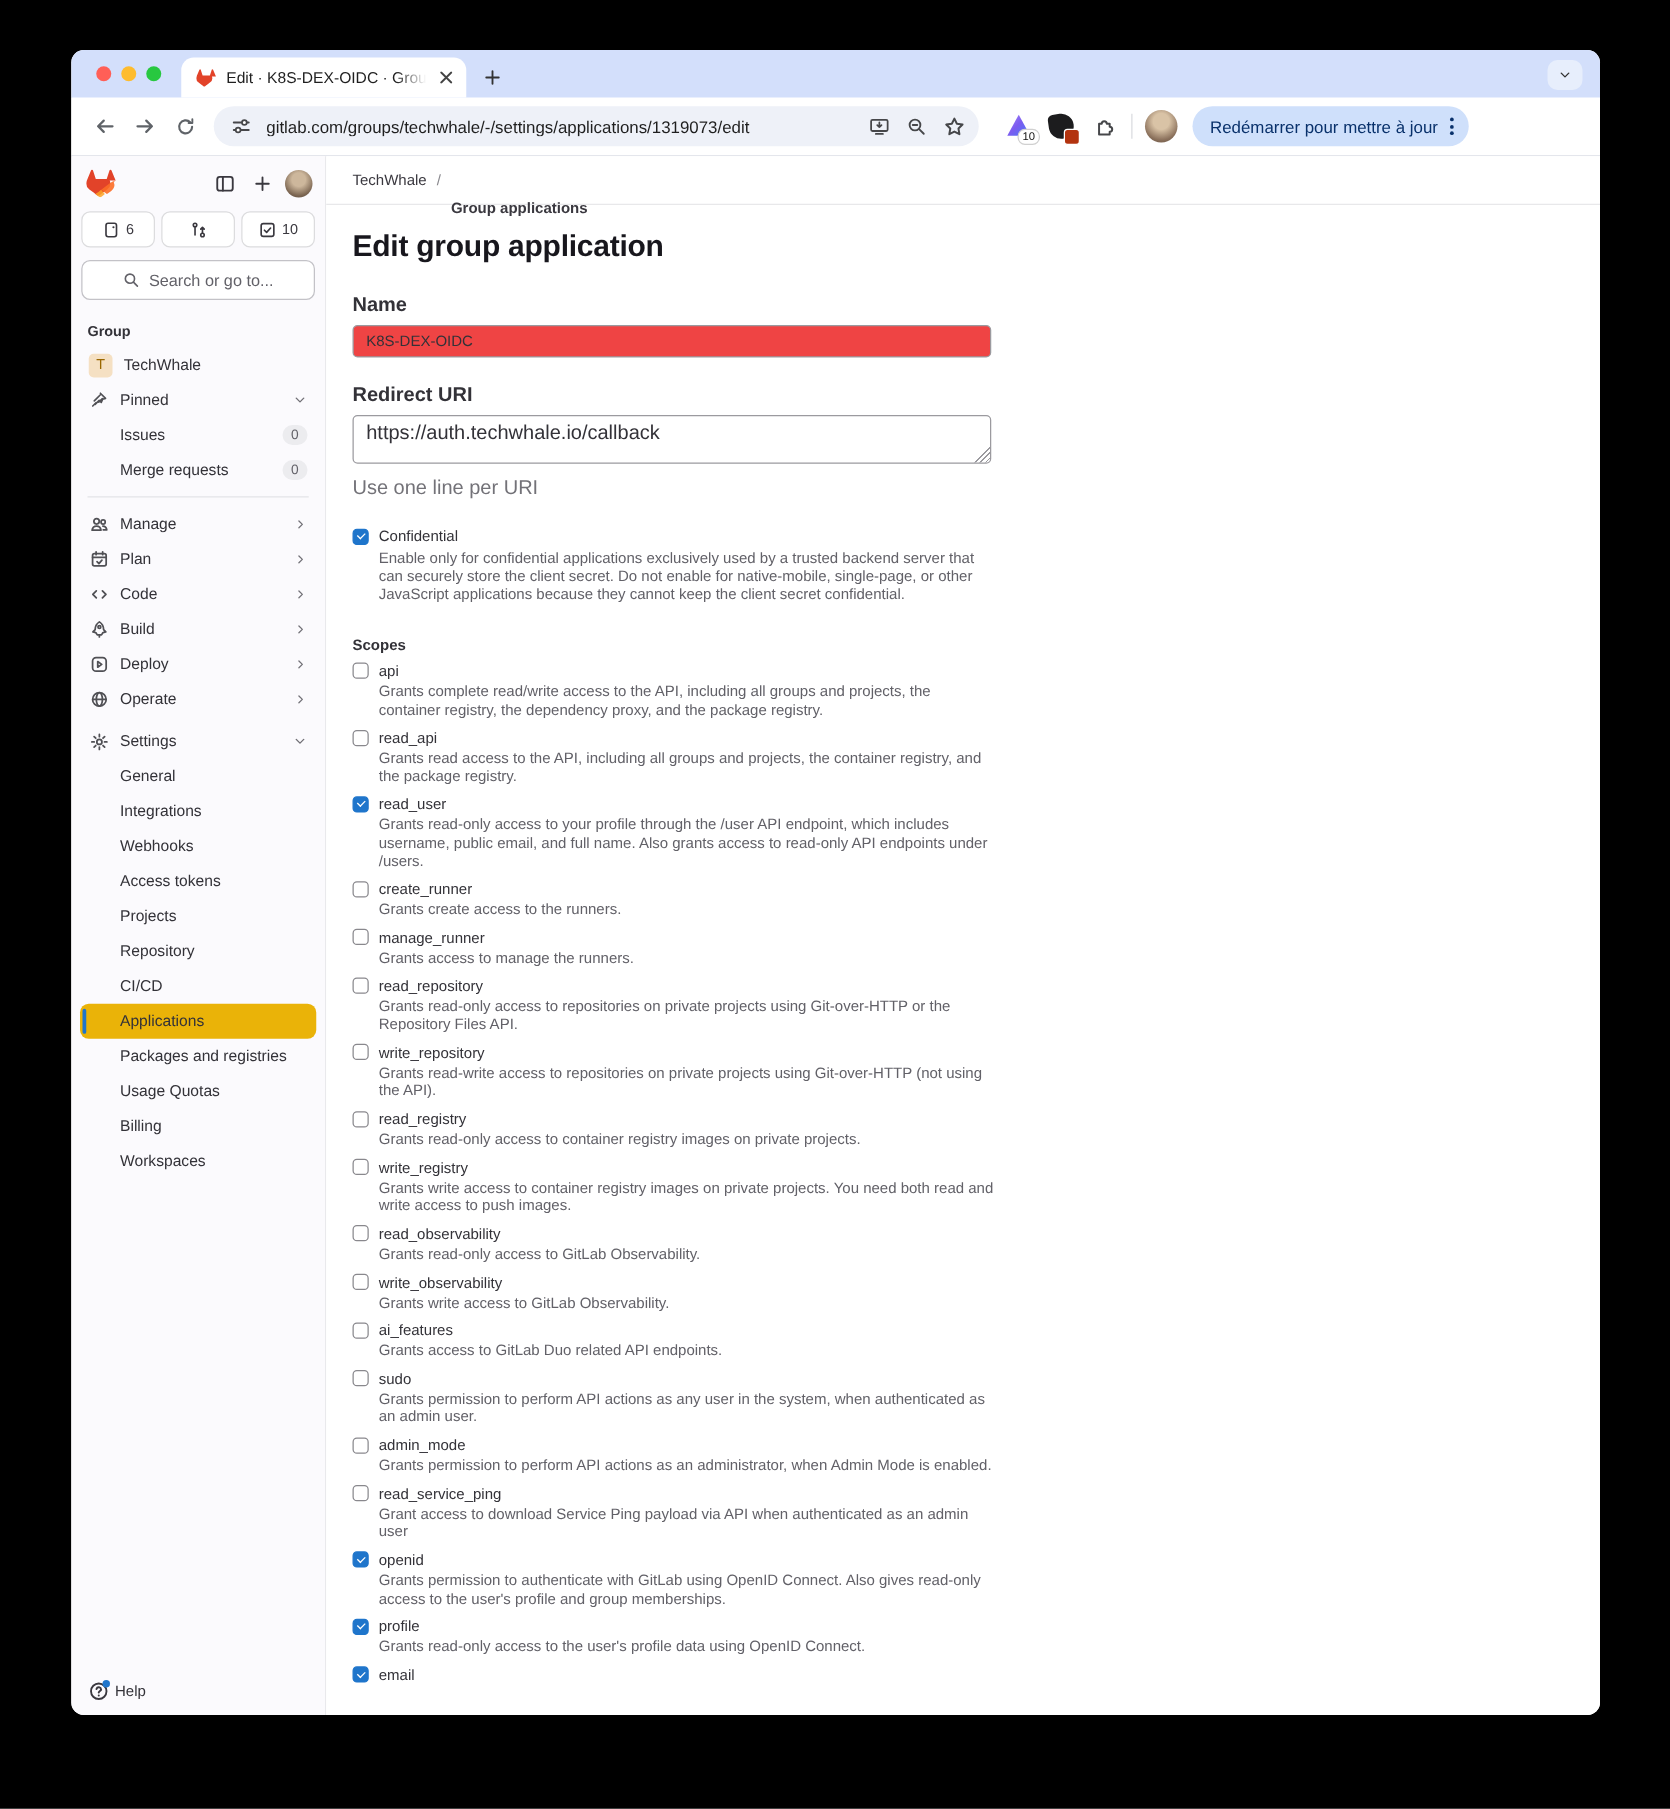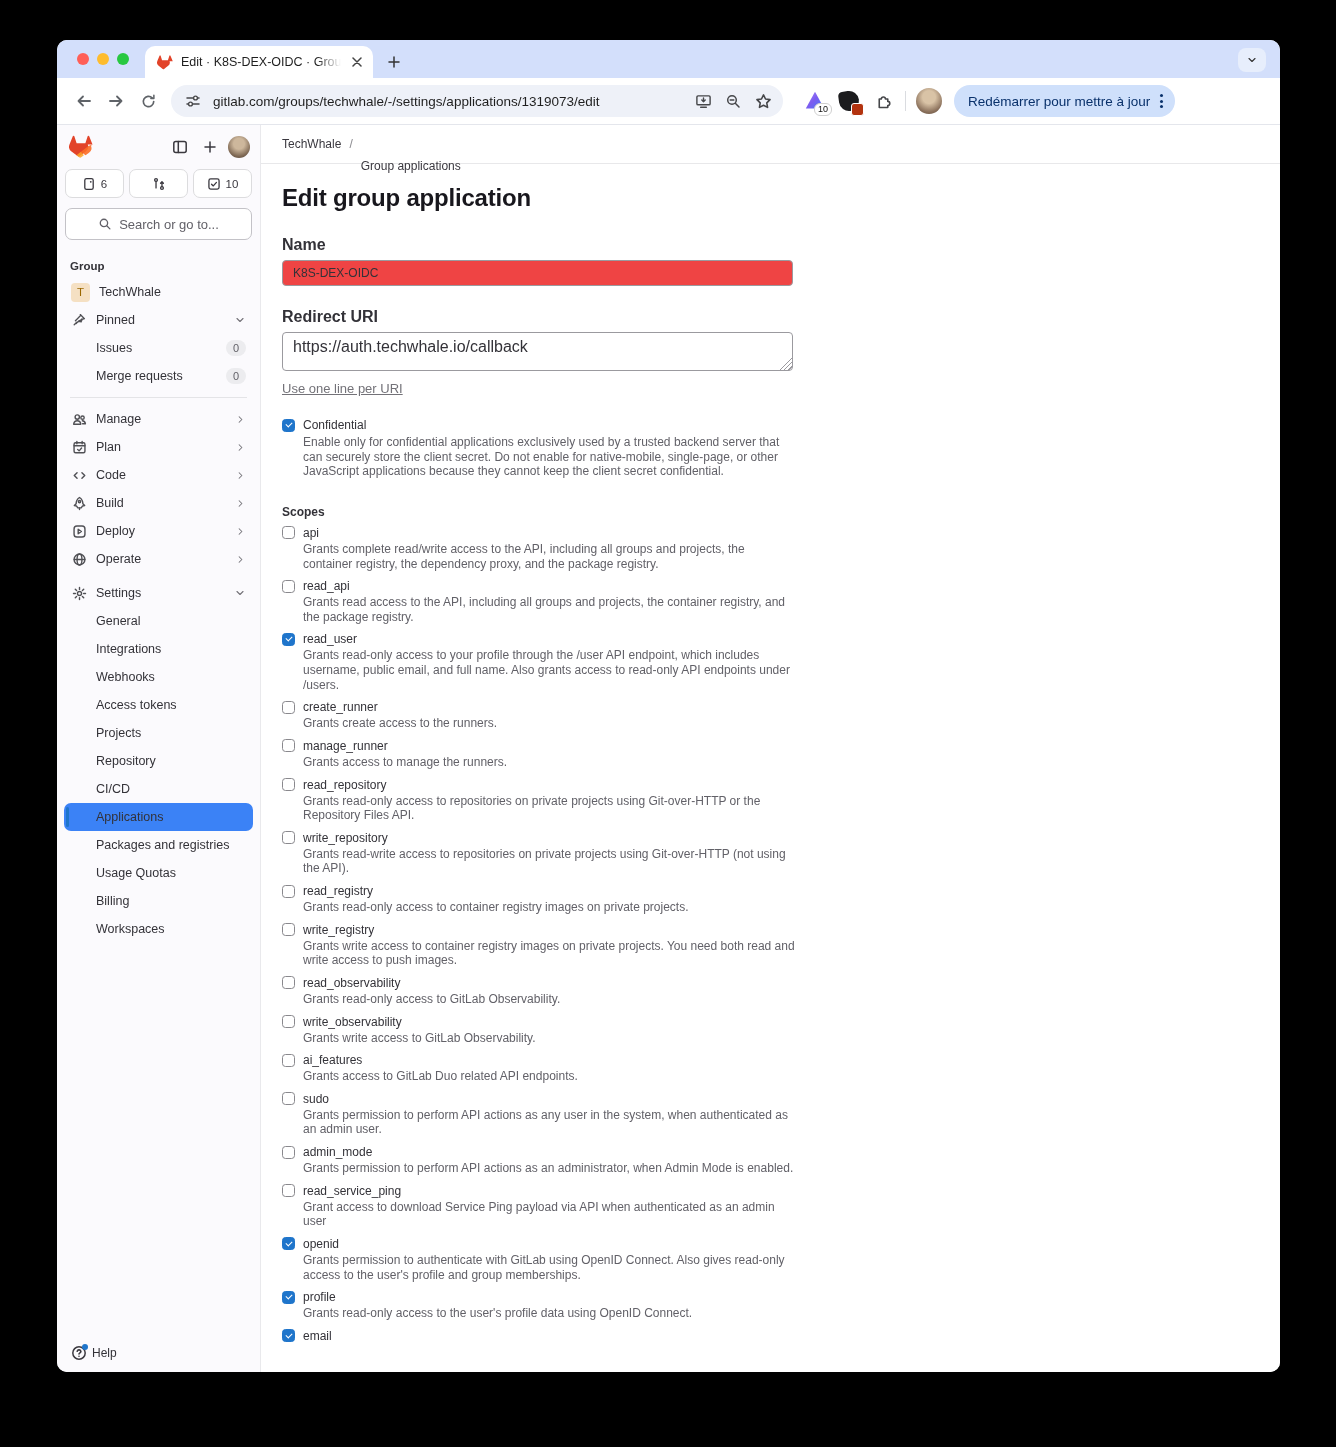--- a/index.html
+++ b/index.html
@@ -59,43 +59,43 @@
   .sb-avatar{width:22px;height:22px;border-radius:50%;background:radial-gradient(circle at 50% 35%,#cdb79c 0 30%,#7d6753 70%,#4e4036);}
   .sb-counts{display:flex;gap:5px;padding:4px 8px 0 8px;}
   .sb-count-btn{flex:1;height:27px;background:#fff;border:1px solid #dcdcde;border-radius:7px;display:flex;align-items:center;justify-content:center;gap:5px;color:#3a383f;font-size:11.5px;cursor:pointer;}
   .sb-search{margin:10px 8px 6px 8px;height:30px;border:1px solid #c3c2c7;border-radius:7px;background:#fff;display:flex;align-items:center;justify-content:center;gap:7px;color:#626168;font-size:13px;cursor:text;}
   .sb-scroll{flex:1;overflow:hidden;padding:6px 7px 0 7px;}
   .sb-section{font-size:11.5px;font-weight:bold;color:#333238;padding:8px 6px 6px 6px;}
   .sb-item{height:28px;display:flex;align-items:center;gap:9px;padding:0 7px;border-radius:7px;cursor:pointer;position:relative;}
   .sb-item .ic{width:16px;height:16px;color:#505055;flex:0 0 auto;display:flex;align-items:center;justify-content:center;}
   .sb-item .lbl{flex:1;white-space:nowrap;overflow:hidden;}
   .sb-item .chev{color:#737278;width:12px;height:12px;display:flex;align-items:center;justify-content:center;}
-  .sb-item.active{background:#3b82f6;justify-content:center;}
+  .sb-item.active{background:#eab308;justify-content:center;}
   .sb-item.active::before{content:"";position:absolute;left:2px;top:4px;bottom:4px;width:3px;border-radius:2px;background:#1f75cb;}
   .sb-sub{padding-left:32px;}
   .badge{background:#ececef;color:#626168;border-radius:9px;font-size:11px;padding:1px 7px;line-height:14px;}
   .t-avatar{width:19px;height:19px;border-radius:4px;background:#f5e0c3;color:#9a6700;font-size:11.5px;display:flex;align-items:center;justify-content:center;flex:0 0 auto;}
   .sb-divider{height:1px;background:#e4e4e7;margin:7px 6px;}
   .sb-gap{height:6px;}
   .sb-footer{padding:11px 14px;display:flex;align-items:center;gap:5px;font-size:12px;color:#333238;}
   .help-ic{position:relative;width:16px;height:16px;color:#3a383f;}
   .help-dot{position:absolute;right:-1px;top:-1px;width:6px;height:6px;border-radius:50%;background:#1f75cb;}
   
   .main{flex:1;background:#fff;display:flex;flex-direction:column;min-width:0;}
   .breadcrumb{height:38px;border-bottom:1px solid #e8e8ea;display:flex;align-items:center;gap:8px;padding:0 21px;font-size:12px;color:#3a383f;flex:0 0 auto;}
   .breadcrumb .sep{color:#89888d;}
-  .breadcrumb .crumb-last{font-weight:normal;margin-top:44px;}
+  .breadcrumb .crumb-last{font-weight:bold;margin-top:44px;}
   .content{padding:14px 21px 0 21px;overflow:hidden;}
   h1.page-title{font-size:24px;font-weight:bold;color:#18171d;margin:6px 0 24px 0;letter-spacing:-.2px;}
   .fld-label{font-size:16px;font-weight:bold;color:#333238;margin-bottom:6px;}
   .txt-input{width:511px;height:26px;box-sizing:border-box;border:1px solid #9b9a9f;border-radius:4px;padding:0 10px;font-size:12px;color:#333238;font-family:inherit;outline:none;background:#ef4444;}
   .txt-area{width:511px;height:39px;box-sizing:border-box;border:1px solid #9b9a9f;border-radius:4px;padding:5px 10px;font-size:16px;color:#333238;font-family:inherit;outline:none;resize:none;background:
     linear-gradient(135deg,transparent 0 calc(100% - 9px),#9b9a9f calc(100% - 9px) calc(100% - 8px),transparent calc(100% - 8px) calc(100% - 6px),#9b9a9f calc(100% - 6px) calc(100% - 5px),transparent calc(100% - 5px) calc(100% - 3px),#9b9a9f calc(100% - 3px) calc(100% - 2px),transparent 0) ;}
   .mt22{margin-top:22px;}
-  .hint{font-size:13px;color:#737278;margin-top:6px;text-decoration:underline;}
+  .hint{font-size:16px;color:#737278;margin-top:6px;}
   .check-row{display:flex;align-items:center;gap:8px;}
   .cb{width:13px;height:13px;border:1px solid #89888d;border-radius:3.5px;background:#fff;box-sizing:border-box;position:relative;flex:0 0 auto;cursor:pointer;}
   .cb.checked{background:#1f75cb;border-color:#1f75cb;}
   .cb.checked::after{content:"";position:absolute;left:3px;top:2.5px;width:5px;height:3px;border-left:1.6px solid #fff;border-bottom:1.6px solid #fff;transform:rotate(-45deg);}
   .cb-label{font-size:12px;color:#333238;}
   .check-desc{font-size:12px;line-height:1.22;color:#626168;margin:3px 0 0 21px;max-width:494px;}
   .scopes-label{font-size:12px;font-weight:bold;color:#333238;margin:26px 0 7px 0;}
   .scope{margin-bottom:8px;}
   .scope .check-desc{margin-top:2px;}
   svg{display:block;}

